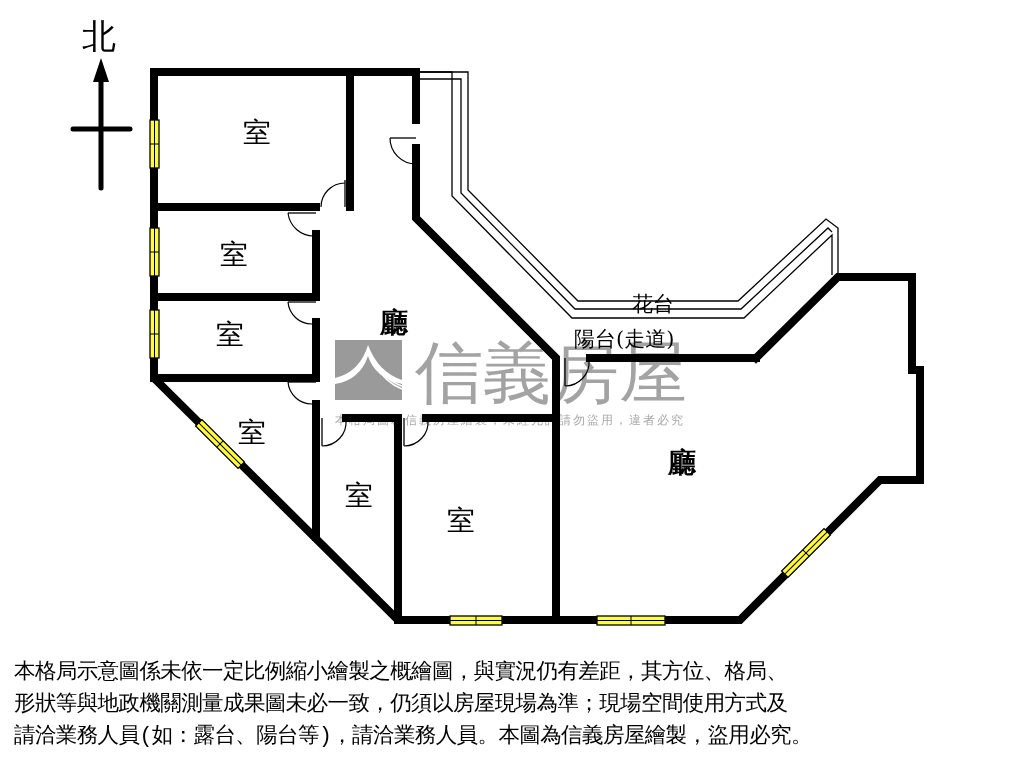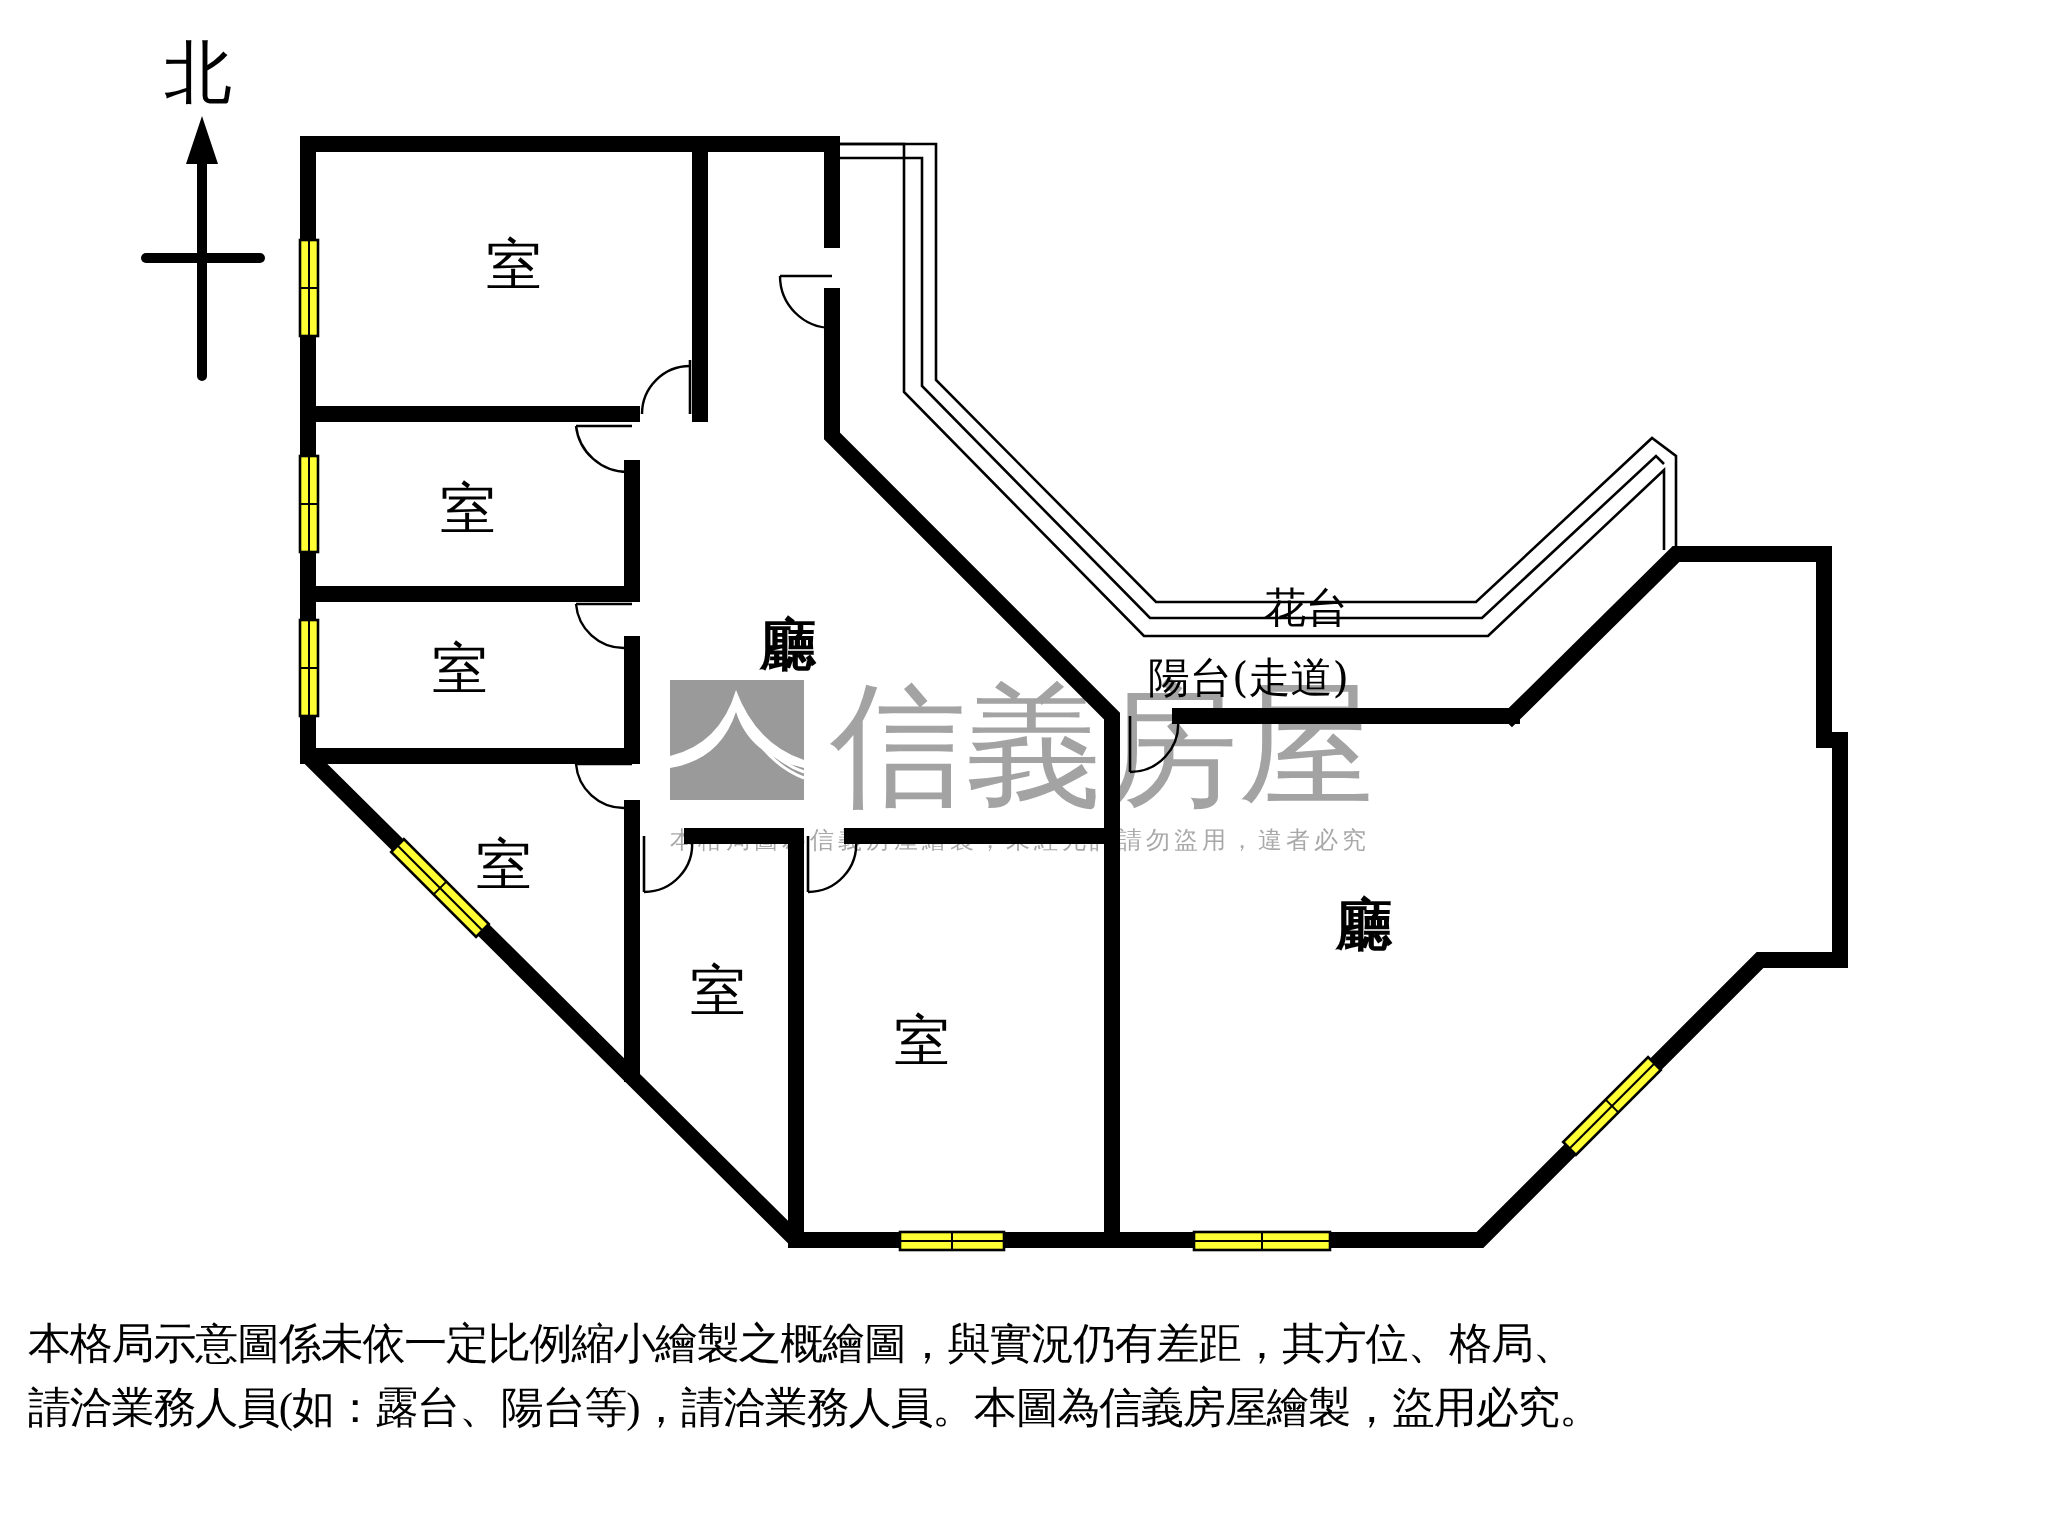--- a/index.html
+++ b/index.html
@@ -11,21 +11,21 @@
     .rail { stroke: #000; stroke-width: 1.3; fill: none; }
     .win-rect { fill: #ffff33; stroke: #000; stroke-width: 1.3; }
     .door-arc { stroke: #000; stroke-width: 1.2; fill: none; }
     .room-label { font-family: "DejaVu Serif", "Liberation Serif", serif; font-size: 28px; fill: #000; }
     .hall-label { font-family: "DejaVu Serif", "Liberation Serif", serif; font-size: 28px; font-weight: bold; fill: #000; }
     .small-label { font-family: "DejaVu Serif", "Liberation Serif", serif; font-size: 21px; fill: #000; }
     .north-label { font-family: "DejaVu Serif", "Liberation Serif", serif; font-size: 34px; fill: #000; }
     .wm-big { font-family: "DejaVu Sans", "Liberation Sans", sans-serif; font-size: 68px; fill: #9a9a9a; opacity: 0.9; }
     .wm-small { font-family: "DejaVu Sans", "Liberation Sans", sans-serif; font-size: 12px; fill: #a8a8a8; letter-spacing: 2px; }
     #disclaimer { position: absolute; left: 14px; top: 656px; width: 1000px;
-                  font-family: Liberation Serif, serif; font-size: 21.5px;
+                  font-family: Liberation Mono, monospace; font-size: 21.5px;
                   line-height: 32px; color: #000; letter-spacing: -0.6px; }
     #disclaimer div { white-space: nowrap; }
   </style>
 </head>
 <body>
 
 <svg id="plan" viewBox="0 0 1024 650" xmlns="http://www.w3.org/2000/svg">
 
   <g>
     <text class="north-label" x="82" y="48">北</text>
@@ -163,14 +163,15 @@
   <text class="room-label" x="345" y="505">室</text>
   <text class="room-label" x="447" y="530">室</text>
   <text class="hall-label" x="380" y="332">廳</text>
   <text class="hall-label" x="668" y="472">廳</text>
   <text class="small-label" x="632" y="311">花台</text>
   <text class="small-label" x="574" y="346">陽台(走道)</text>
 </svg>
 
 <div id="disclaimer">
   <div>本格局示意圖係未依一定比例縮小繪製之概繪圖，與實況仍有差距，其方位、格局、</div>
+  <div>形狀等與地政機關測量成果圖未必一致，仍須以房屋現場為準；現場空間使用方式及</div>
   <div>請洽業務人員(如：露台、陽台等)，請洽業務人員。本圖為信義房屋繪製，盜用必究。</div>
 </div>
 
 </body></html>

